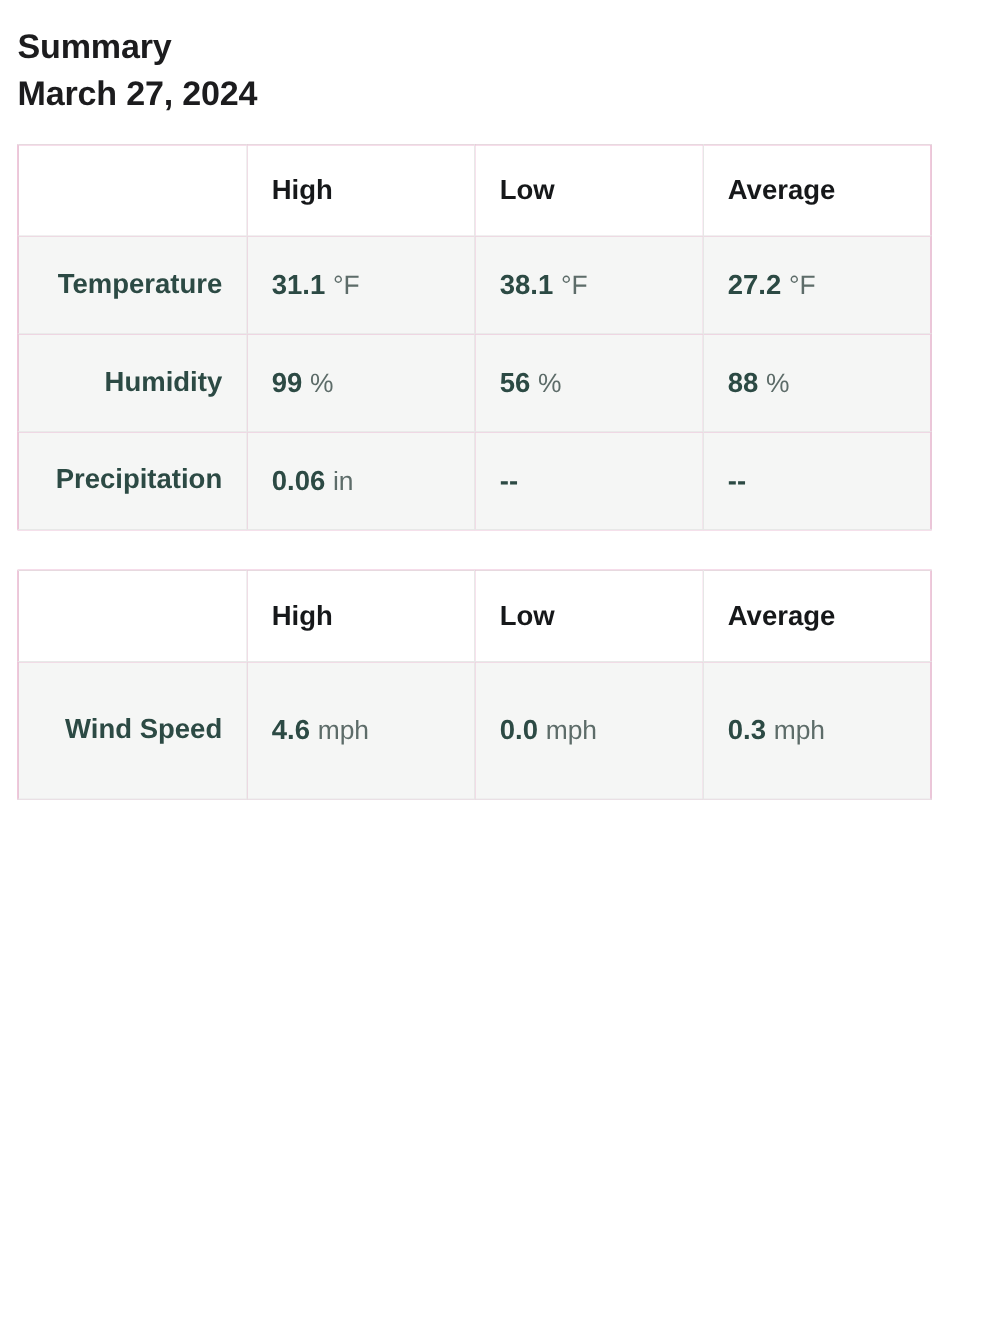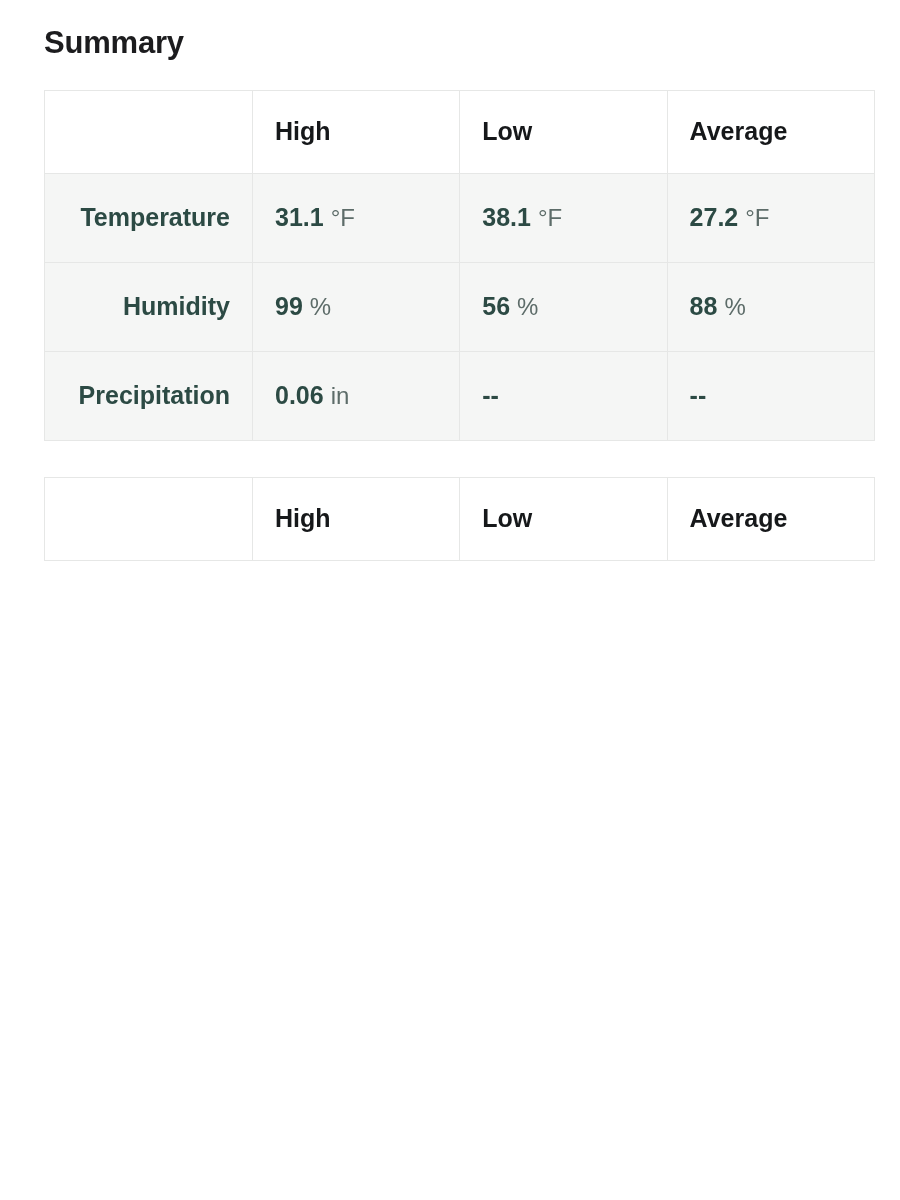--- a/index.html
+++ b/index.html
@@ -9,21 +9,21 @@
     height: 1200px;
     background: #ffffff;
     font-family: "Liberation Sans", sans-serif;
     -webkit-font-smoothing: antialiased;
   }
 
   .page {
     width: 900px;
     height: 1080px;
     position: relative;
-    padding: 22px 36px 0 44px;
+    padding: 22px 36px 0 16px;
   }
 
   
   .title-block {
     margin-bottom: 26px;
   }
   .title-line {
     font-size: 31px;
     font-weight: bold;
     color: #1c1c1e;
@@ -103,20 +103,21 @@
     letter-spacing: 0px;
   }
 </style>
 </head>
 <body>
 
 <div class="page">
 
   <div class="title-block">
     <div class="title-line">Summary</div>
+    <div class="title-line">March 27, 2024</div>
   </div>
 
   <table class="wx-table">
     <colgroup>
       <col class="c-label">
         <col class="c-val">
         <col class="c-val">
         <col class="c-val">
     </colgroup>
     <thead>
@@ -182,20 +183,32 @@
     <thead>
       <tr>
         <th class="corner"></th>
         <th>High</th>
         <th>Low</th>
         <th>Average</th>
       </tr>
     </thead>
     <tbody>
 
+      <tr class="tall">
+        <th class="row-label wrap">Wind Speed</th>
+        <td class="cell">
+          <span class="val">4.6</span><span class="unit">mph</span>
+        </td>
+        <td class="cell">
+          <span class="val">0.0</span><span class="unit">mph</span>
+        </td>
+        <td class="cell">
+          <span class="val">0.3</span><span class="unit">mph</span>
+        </td>
+      </tr>
 
 
 
 
     </tbody>
   </table>
 
 </div>
 
 </body></html>

